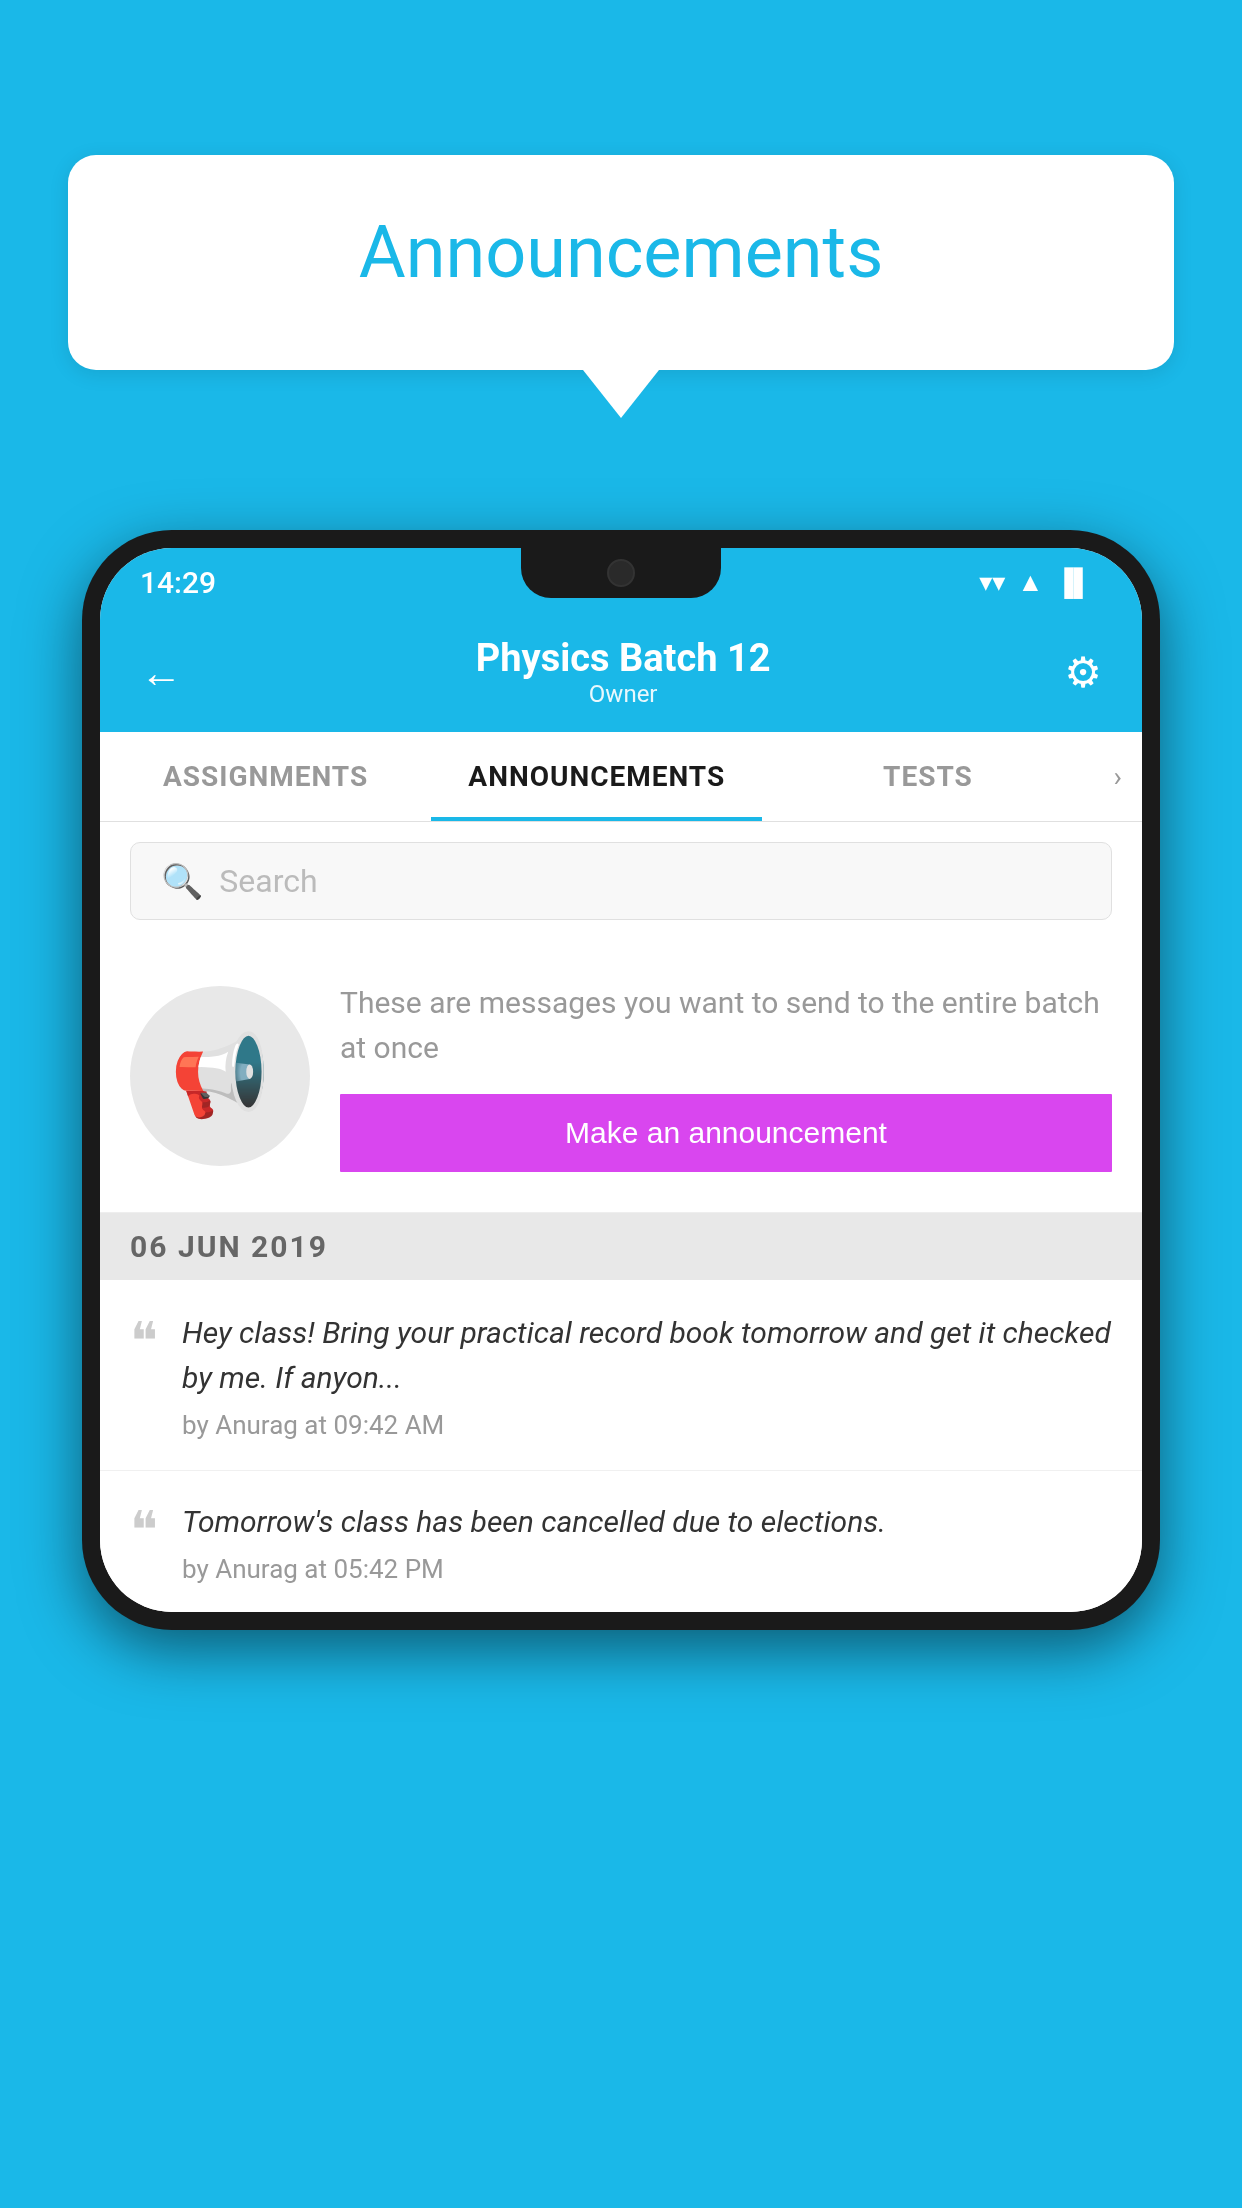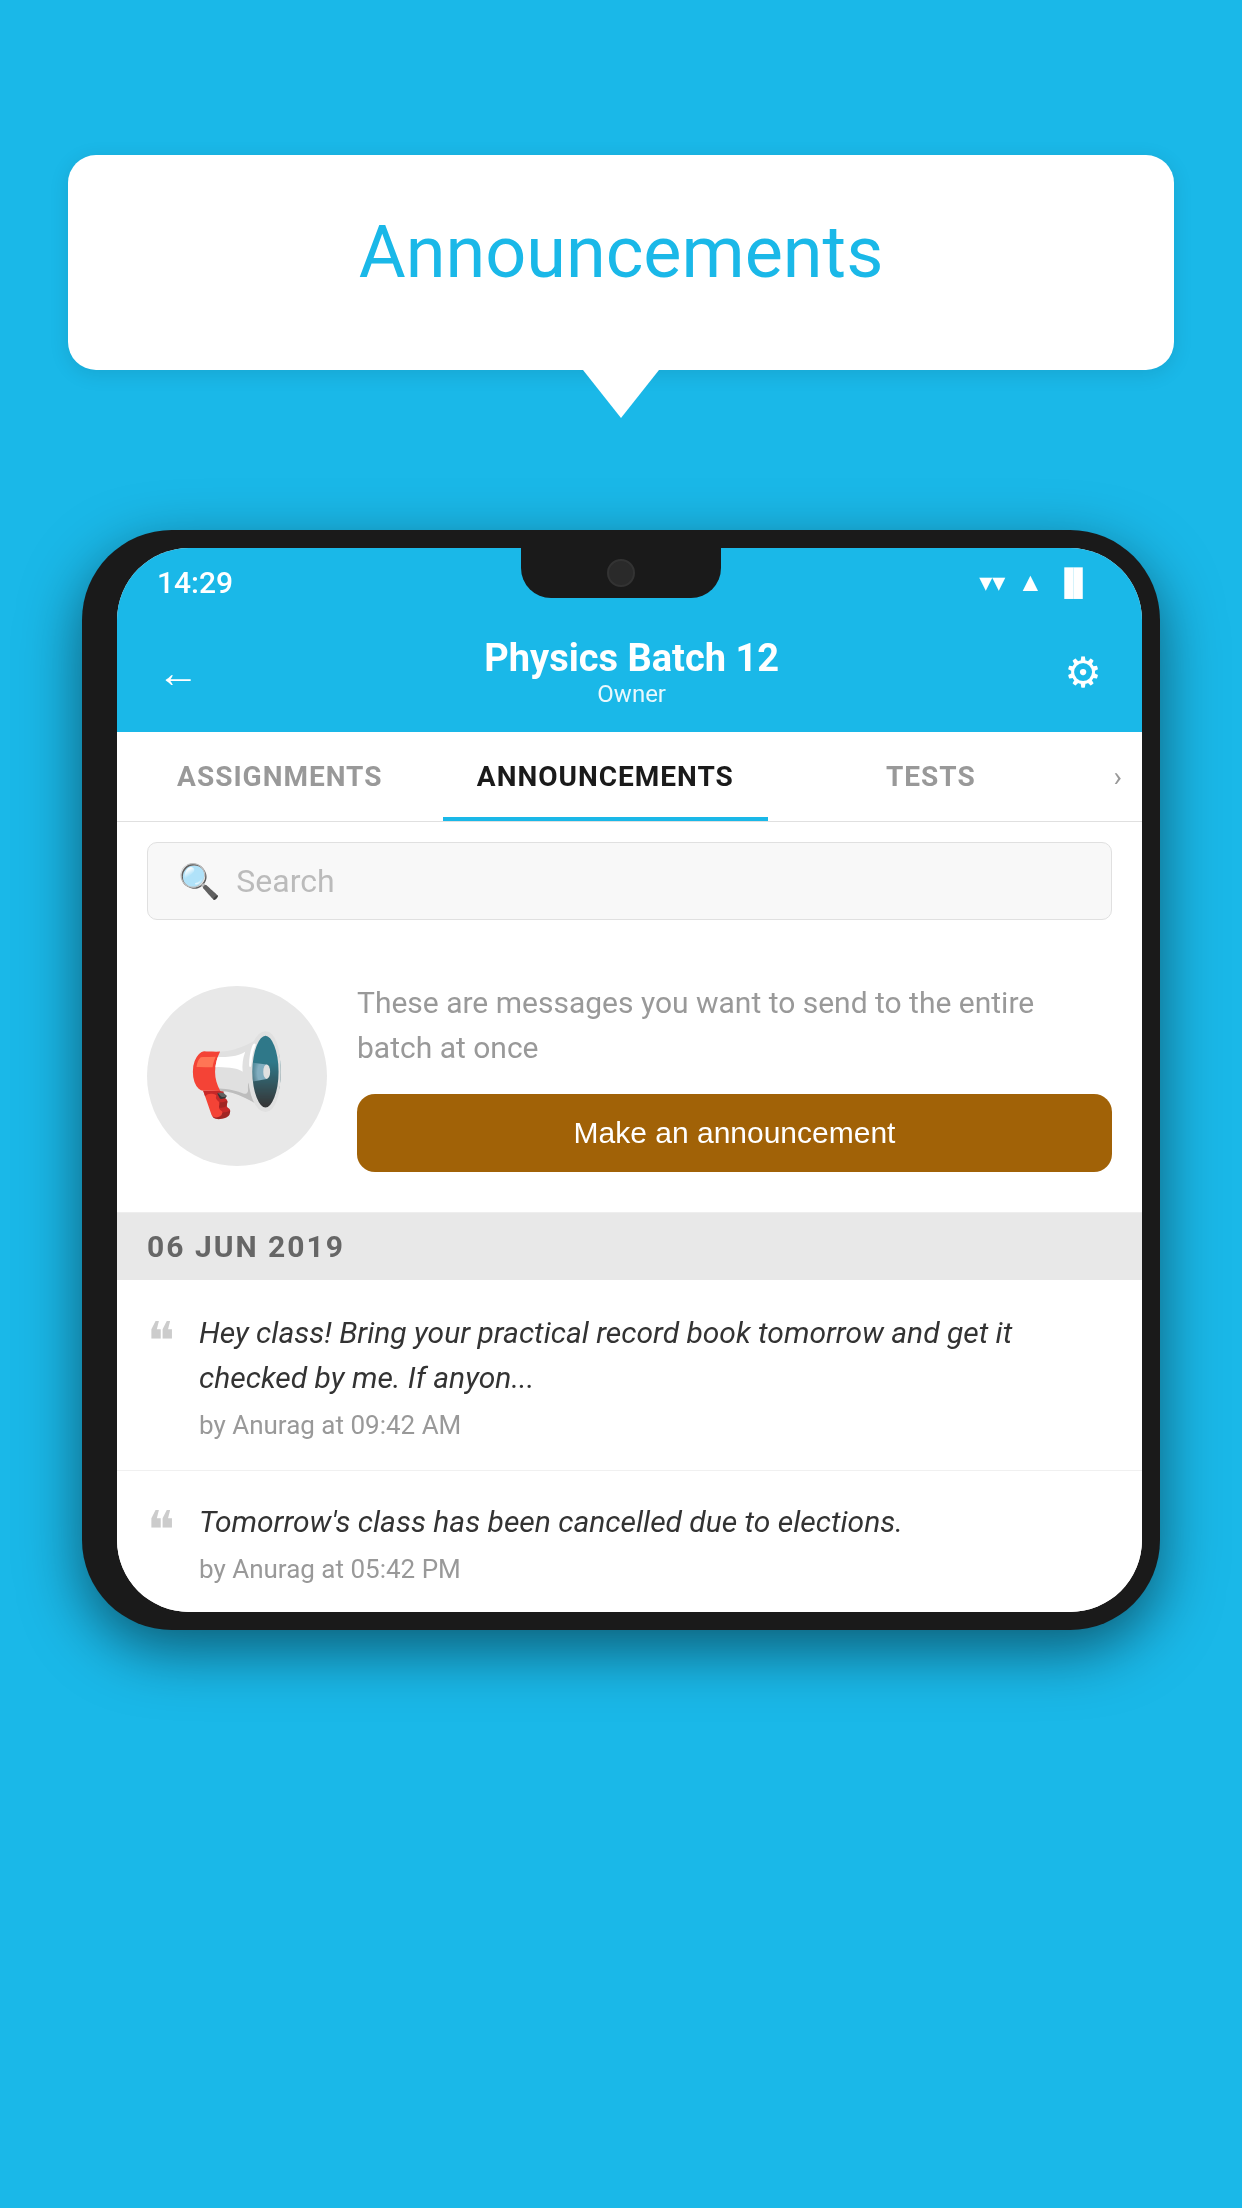--- a/index.html
+++ b/index.html
@@ -88,21 +88,20 @@
       background: #2a2a2a;
       border-radius: 50%;
       border: 2px solid #333;
     }
 
     .phone-screen {
       background: #f5f5f5;
       border-radius: 72px;
       overflow: hidden;
       position: relative;
-      margin-left: 17px;
     }
 
     
     .status-bar {
       background: #1ab8e8;
       height: 68px;
       display: flex;
       align-items: center;
       justify-content: space-between;
       padding: 0 50px 0 40px;
@@ -261,24 +260,24 @@
     }
 
     .announcement-desc {
       color: #999;
       font-size: 30px;
       line-height: 1.5;
       margin-bottom: 24px;
     }
 
     .make-announcement-btn {
-      background: #a16207;
+      background: #d946ef;
       color: white;
       border: none;
-      border-radius: 18px;
+      border-radius: 1px;
       padding: 22px 30px;
       font-size: 30px;
       font-weight: 500;
       cursor: pointer;
       width: 100%;
     }
 
     
     .date-separator {
       background: #e8e8e8;

